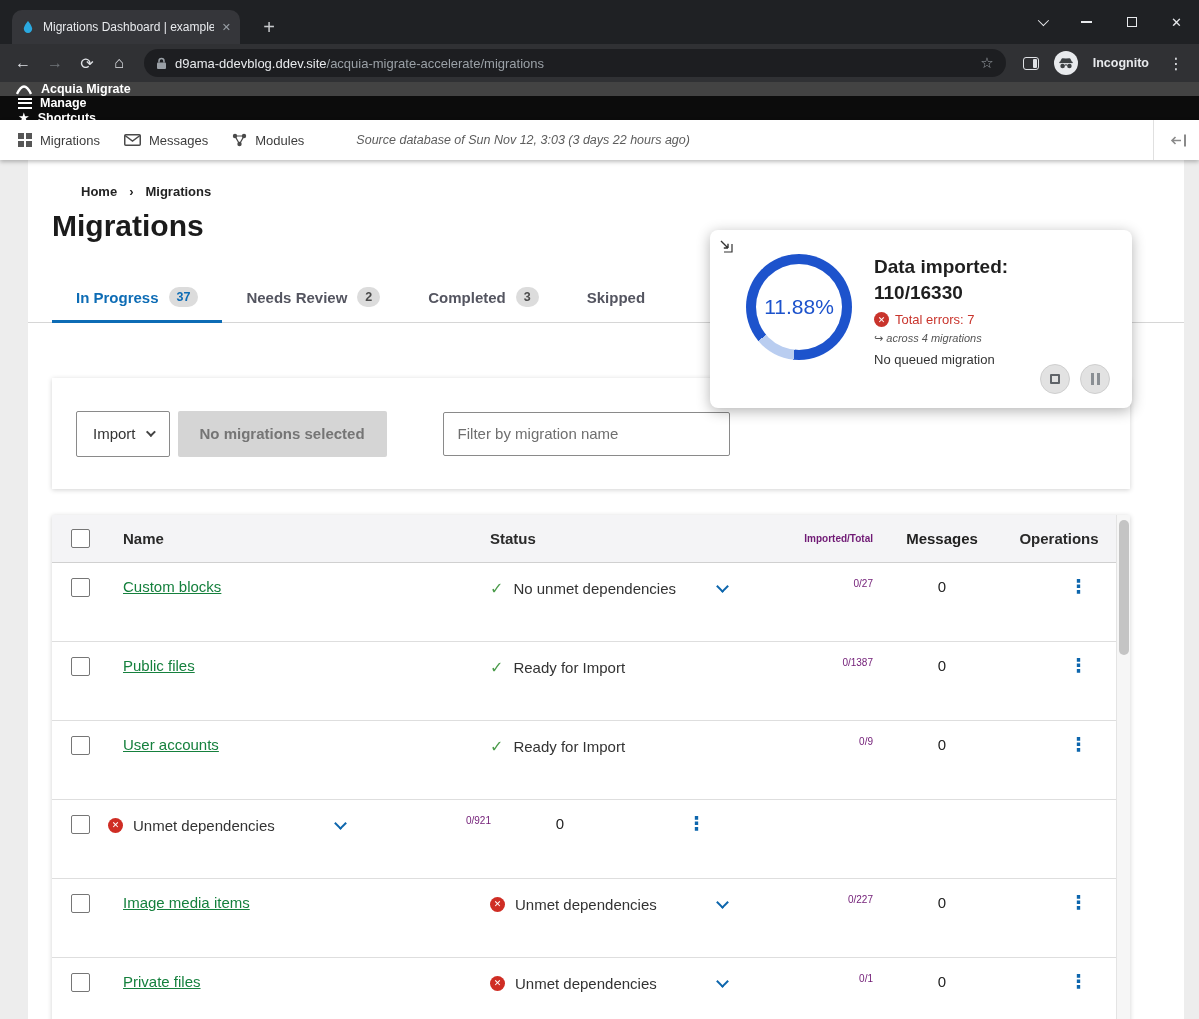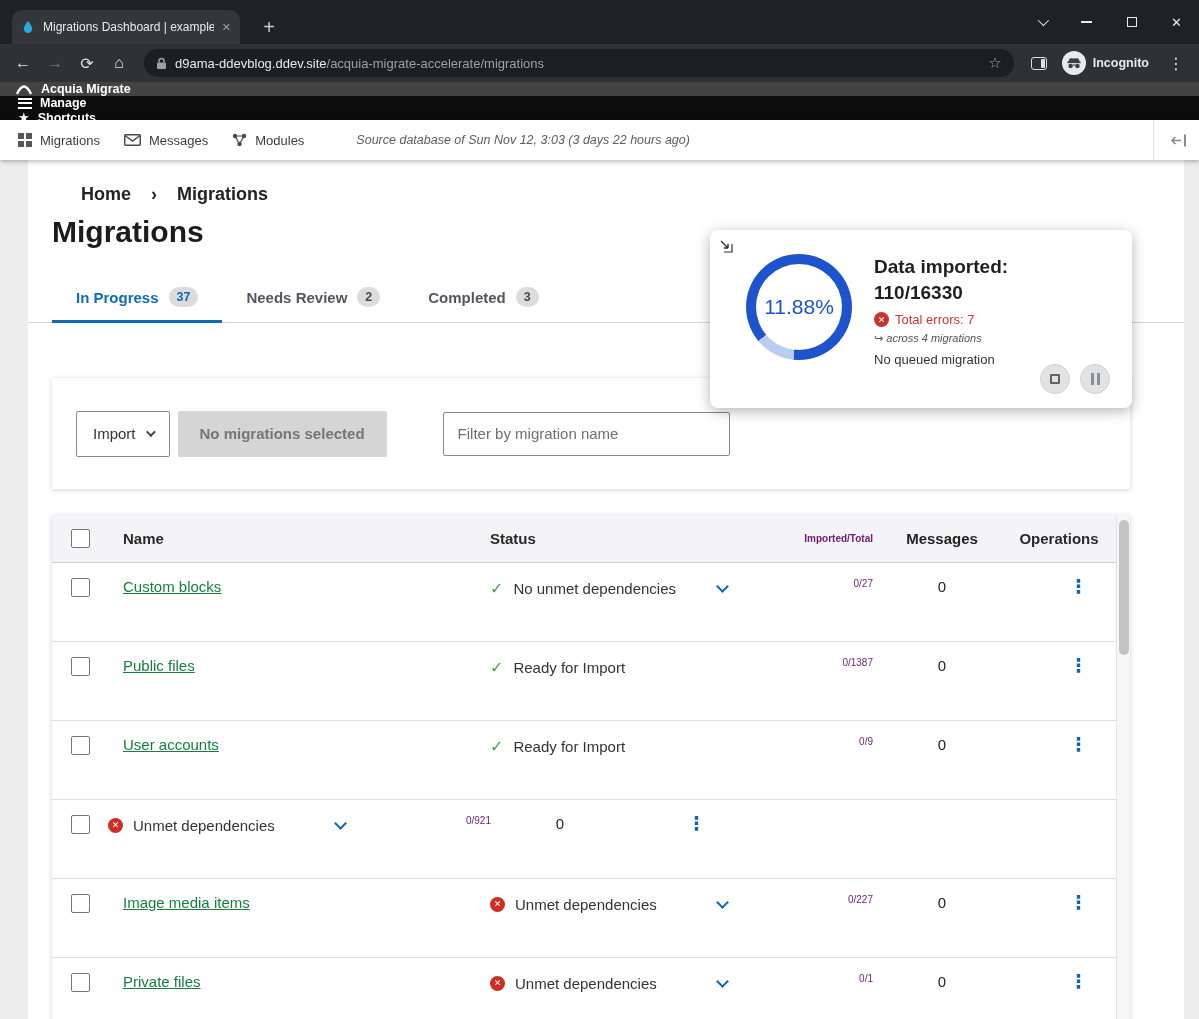--- a/index.html
+++ b/index.html
@@ -29,21 +29,21 @@
           color: #dfe1e5; font-size: 16px; border-radius: 50%; cursor: pointer; flex: none; }
   .nbtn.dim { color: #70757a; }
   .addressbar { flex: 1; height: 28px; background: #1d1e21; border-radius: 14px; display: flex;
                 align-items: center; padding: 0 12px; gap: 8px; margin: 0 8px; font-size: 13px; cursor: text; }
   .url-domain { color: #e8eaed; }
   .url-path { color: #9aa0a6; }
   .bookmark { margin-left: auto; color: #9aa0a6; font-size: 15px; cursor: pointer; }
   .sidepanel { width: 30px; height: 30px; display: flex; align-items: center; justify-content: center; cursor: pointer; }
   .sidepanel i { display: block; width: 16px; height: 13px; border: 1.5px solid #dfe1e5; border-radius: 3px; position: relative; }
   .sidepanel i::after { content: ""; position: absolute; right: 1px; top: 1px; bottom: 1px; width: 4px; background: #dfe1e5; border-radius: 1px; }
-  .incog { display: flex; align-items: center; gap: 7px; color: #e8eaed; font-size: 12.5px; font-weight: 700; padding: 0 10px 0 6px; }
+  .incog { display: flex; align-items: center; gap: 15px; color: #e8eaed; font-size: 12.5px; font-weight: 700; padding: 0 10px 0 6px; }
   .incog-circle { width: 24px; height: 24px; border-radius: 50%; background: #e8eaed; display: flex; align-items: center; justify-content: center; }
 
   
   .admintb { height: 38px; background: #0c0c0c; display: flex; align-items: stretch; color: #fff;
              font-size: 12.5px; font-weight: 700; flex-direction: column; }
   .brand { background: #434343; display: flex; align-items: center; gap: 9px; padding: 0 16px; cursor: pointer; }
   .atb-item { display: flex; align-items: center; gap: 8px; padding: 0 14px; margin-left: 4px; cursor: pointer; }
   .hamburger { display: block; width: 14px; height: 11px; border-top: 2px solid #fff; border-bottom: 2px solid #fff; position: relative; }
   .hamburger::after { content: ""; position: absolute; left: 0; right: 0; top: 2.5px; height: 2px; background: #fff; }
   .atb-star { font-size: 13px; }
@@ -57,21 +57,21 @@
   .source-note { font-style: italic; color: #5c5c5c; font-size: 12.5px; margin-left: 40px; }
   .collapse-btn { margin-left: auto; border-left: 1px solid #e0e0e0; padding: 0 12px 0 16px; height: 100%;
                   display: flex; align-items: center; cursor: pointer; }
 
   
   .page { position: relative; height: 859px; background: #ededed; overflow: hidden; }
   .sheet { position: absolute; left: 28px; right: 15px; top: 0; bottom: 0; background: #fff; }
 
   .header-sec { position: absolute; left: 28px; right: 15px; top: 0; height: 163px; background: #fff;
                 border-bottom: 1px solid #d6d6d6; padding-left: 24px; }
-  .breadcrumb { margin-top: 24px; font-size: 18px; font-weight: 700; color: #232323; display: flex; gap: 20px; align-items: center; padding-left: 29px; }
+  .breadcrumb { margin-top: 24px; font-size: 13px; font-weight: 700; color: #232323; display: flex; gap: 12px; align-items: center; padding-left: 29px; }
   .breadcrumb a { color: #232323; text-decoration: none; cursor: pointer; }
   h1.ptitle { margin: 10px 0 0; font-size: 30px; color: #1b1b1b; font-weight: 700; }
   .tabs { position: absolute; left: 24px; bottom: -1px; display: flex; }
   .tab { padding: 12px 24px 13px; font-size: 15px; font-weight: 700; color: #545560; display: flex; gap: 10px;
          align-items: center; border-bottom: 3px solid transparent; cursor: pointer; white-space: nowrap; }
   .tab.active { color: #0d6cb5; border-bottom-color: #0d6cb5; }
   .tab-badge { background: #dcdcdc; color: #4a4a4a; border-radius: 12px; font-size: 12.5px; font-weight: 700;
                padding: 3px 8px; min-width: 10px; text-align: center; }
   .tab.active .tab-badge { color: #0d6cb5; }
 
@@ -287,20 +287,24 @@
     <span class="tab-badge">37</span>
   </div>
           <div class="tab">
     <span>Needs Review</span>
     <span class="tab-badge">2</span>
   </div>
           <div class="tab">
     <span>Completed</span>
     <span class="tab-badge">3</span>
   </div>
+          <div class="tab">
+    <span>Skipped</span>
+
+  </div>
         </div>
     </div>
 
     <div class="progress-card">
       <span class="resize-icon">
         <svg width="17" height="17" viewBox="0 0 17 17">
             <path d="M3 3l7 7M10 10V5.8M10 10H5.8" stroke="#333" stroke-width="1.4" fill="none"></path>
             <path d="M14 6v8H6" stroke="#333" stroke-width="1.2" fill="none"></path>
           </svg>
       </span>

